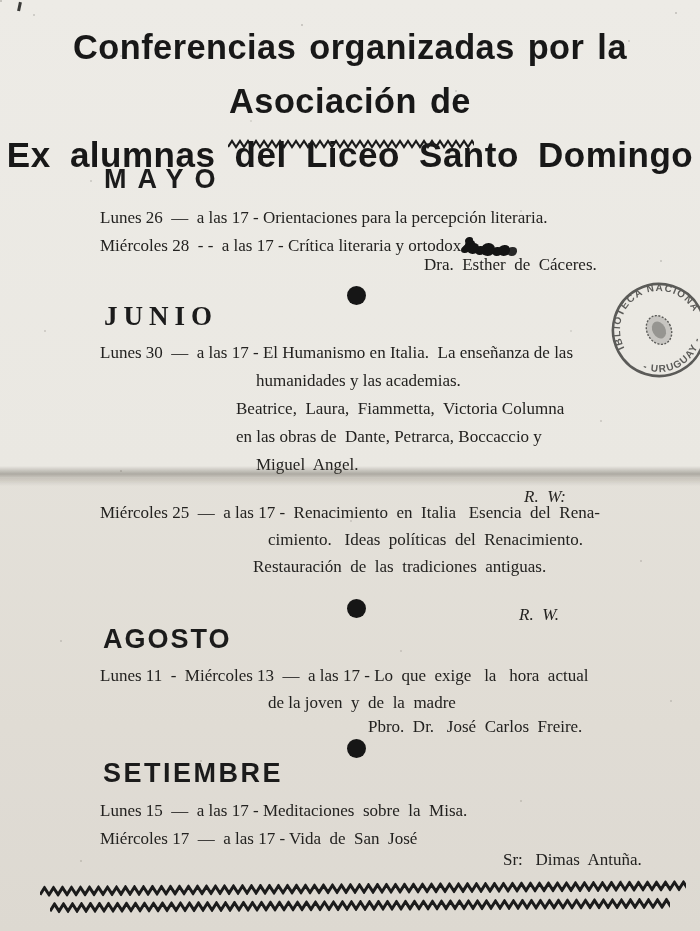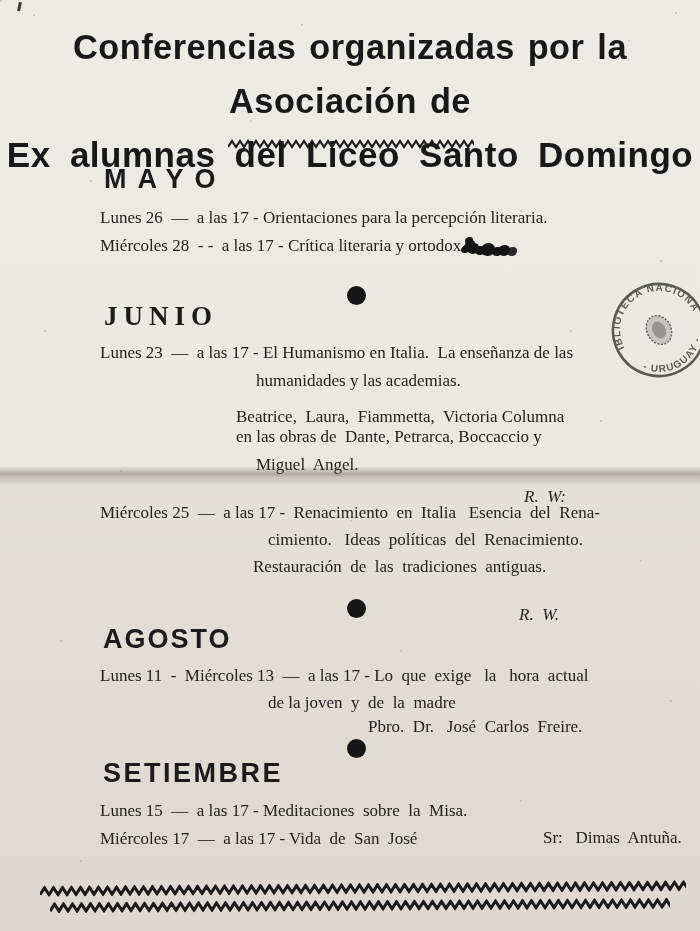--- a/index.html
+++ b/index.html
@@ -70,27 +70,28 @@
     <div class="l2">Ex alumnas del Liceo Santo Domingo</div>
   </div>
 
   <svg class="zz" style="left:228px;top:139px;" width="246" height="10">
       <path d="M0 8 L4 2 L8 8 L12 2 L16 8 L20 2 L24 8 L28 2 L32 8 L36 2 L40 8 L44 2 L48 8 L52 2 L56 8 L60 2 L64 8 L68 2 L72 8 L76 2 L80 8 L84 2 L88 8 L92 2 L96 8 L100 2 L104 8 L108 2 L112 8 L116 2 L120 8 L124 2 L128 8 L132 2 L136 8 L140 2 L144 8 L148 2 L152 8 L156 2 L160 8 L164 2 L168 8 L172 2 L176 8 L180 2 L184 8 L188 2 L192 8 L196 2 L200 8 L204 2 L208 8 L212 2 L216 8 L220 2 L224 8 L228 2 L232 8 L236 2 L240 8 L244 2 L248 8" fill="none" stroke="#1b1b1b" stroke-width="2.2"></path>
     </svg>
 
   <div class="month ls-mayo" style="left:104px;top:164px;">MAYO</div>
   <div class="bl" style="left:100px;top:208px;">Lunes 26  —  a las 17 - Orientaciones para la percepción literaria.</div>
   <div class="bl" style="left:100px;top:236px;"><span>Miércoles 28  - -  a las 17 - Crítica literaria y ortodox</span><span class="inkblot"></span></div>
+  <div class="bl" style="left:424px;top:255px;">Dra.  Esther  de  Cáceres.</div>
 
   <div class="bullet" style="left:347px;top:286px;"></div>
 
   <div class="month ls-junio" style="left:104px;top:301px;font-family:Liberation Serif, serif;">JUNIO</div>
-  <div class="bl" style="left:100px;top:343px;">Lunes 23  —  a las 17 - El Humanismo en Italia.  La enseñanza de las</div>
+  <div class="bl" style="left:100px;top:343px;">Lunes 30  —  a las 17 - El Humanismo en Italia.  La enseñanza de las</div>
   <div class="bl" style="left:256px;top:371px;">humanidades y las academias.</div>
-  <div class="bl" style="left:236px;top:399px;margin-top:8px;">Beatrice,  Laura,  Fiammetta,  Victoria Columna</div>
+  <div class="bl" style="left:236px;top:399px;">Beatrice,  Laura,  Fiammetta,  Victoria Columna</div>
   <div class="bl" style="left:236px;top:427px;">en las obras de  Dante, Petrarca, Boccaccio y</div>
   <div class="bl" style="left:256px;top:455px;">Miguel  Angel.</div>
   <div class="bl it" style="left:524px;top:463px;">R.  W:</div>
 
   <div class="fold"></div>
   <div class="lower-shade"></div>
 
   <div class="bl" style="left:100px;top:503px;">Miércoles 25  —  a las 17 -  Renacimiento  en  Italia   Esencia  del  Rena-</div>
   <div class="bl" style="left:253px;top:557px;">Restauración  de  las  tradiciones  antiguas.</div>
   <div class="bl" style="left:268px;top:530px;">cimiento.   Ideas  políticas  del  Renacimiento.</div>
@@ -101,21 +102,21 @@
   <div class="month ls-agosto" style="left:103px;top:624px;">AGOSTO</div>
   <div class="bl" style="left:100px;top:666px;">Lunes 11  -  Miércoles 13  —  a las 17 - Lo  que  exige   la   hora  actual</div>
   <div class="bl" style="left:368px;top:717px;">Pbro.  Dr.   José  Carlos  Freire.</div>
   <div class="bl" style="left:268px;top:693px;">de la joven  y  de  la  madre</div>
 
   <div class="bullet" style="left:347px;top:739px;"></div>
 
   <div class="month ls-set" style="left:103px;top:758px;">SETIEMBRE</div>
   <div class="bl" style="left:100px;top:801px;">Lunes 15  —  a las 17 - Meditaciones  sobre  la  Misa.</div>
   <div class="bl" style="left:100px;top:829px;">Miércoles 17  —  a las 17 - Vida  de  San  José</div>
-  <div class="bl" style="left:503px;top:828px;margin-left:40px;">Sr:   Dimas  Antuña.</div>
+  <div class="bl" style="left:503px;top:850px;">Sr:   Dimas  Antuña.</div>
 
   <svg class="zz" style="left:40px;top:883px;transform:rotate(-0.5deg);" width="646" height="11">
       <path d="M0 9 L4.5 2 L9 9 L13.5 2 L18 9 L22.5 2 L27 9 L31.5 2 L36 9 L40.5 2 L45 9 L49.5 2 L54 9 L58.5 2 L63 9 L67.5 2 L72 9 L76.5 2 L81 9 L85.5 2 L90 9 L94.5 2 L99 9 L103.5 2 L108 9 L112.5 2 L117 9 L121.5 2 L126 9 L130.5 2 L135 9 L139.5 2 L144 9 L148.5 2 L153 9 L157.5 2 L162 9 L166.5 2 L171 9 L175.5 2 L180 9 L184.5 2 L189 9 L193.5 2 L198 9 L202.5 2 L207 9 L211.5 2 L216 9 L220.5 2 L225 9 L229.5 2 L234 9 L238.5 2 L243 9 L247.5 2 L252 9 L256.5 2 L261 9 L265.5 2 L270 9 L274.5 2 L279 9 L283.5 2 L288 9 L292.5 2 L297 9 L301.5 2 L306 9 L310.5 2 L315 9 L319.5 2 L324 9 L328.5 2 L333 9 L337.5 2 L342 9 L346.5 2 L351 9 L355.5 2 L360 9 L364.5 2 L369 9 L373.5 2 L378 9 L382.5 2 L387 9 L391.5 2 L396 9 L400.5 2 L405 9 L409.5 2 L414 9 L418.5 2 L423 9 L427.5 2 L432 9 L436.5 2 L441 9 L445.5 2 L450 9 L454.5 2 L459 9 L463.5 2 L468 9 L472.5 2 L477 9 L481.5 2 L486 9 L490.5 2 L495 9 L499.5 2 L504 9 L508.5 2 L513 9 L517.5 2 L522 9 L526.5 2 L531 9 L535.5 2 L540 9 L544.5 2 L549 9 L553.5 2 L558 9 L562.5 2 L567 9 L571.5 2 L576 9 L580.5 2 L585 9 L589.5 2 L594 9 L598.5 2 L603 9 L607.5 2 L612 9 L616.5 2 L621 9 L625.5 2 L630 9 L634.5 2 L639 9 L643.5 2 L648 9" fill="none" stroke="#1b1b1b" stroke-width="3"></path>
     </svg>
   <svg class="zz" style="left:50px;top:900px;transform:rotate(-0.4deg);" width="620" height="11">
       <path d="M0 9 L4.5 2 L9 9 L13.5 2 L18 9 L22.5 2 L27 9 L31.5 2 L36 9 L40.5 2 L45 9 L49.5 2 L54 9 L58.5 2 L63 9 L67.5 2 L72 9 L76.5 2 L81 9 L85.5 2 L90 9 L94.5 2 L99 9 L103.5 2 L108 9 L112.5 2 L117 9 L121.5 2 L126 9 L130.5 2 L135 9 L139.5 2 L144 9 L148.5 2 L153 9 L157.5 2 L162 9 L166.5 2 L171 9 L175.5 2 L180 9 L184.5 2 L189 9 L193.5 2 L198 9 L202.5 2 L207 9 L211.5 2 L216 9 L220.5 2 L225 9 L229.5 2 L234 9 L238.5 2 L243 9 L247.5 2 L252 9 L256.5 2 L261 9 L265.5 2 L270 9 L274.5 2 L279 9 L283.5 2 L288 9 L292.5 2 L297 9 L301.5 2 L306 9 L310.5 2 L315 9 L319.5 2 L324 9 L328.5 2 L333 9 L337.5 2 L342 9 L346.5 2 L351 9 L355.5 2 L360 9 L364.5 2 L369 9 L373.5 2 L378 9 L382.5 2 L387 9 L391.5 2 L396 9 L400.5 2 L405 9 L409.5 2 L414 9 L418.5 2 L423 9 L427.5 2 L432 9 L436.5 2 L441 9 L445.5 2 L450 9 L454.5 2 L459 9 L463.5 2 L468 9 L472.5 2 L477 9 L481.5 2 L486 9 L490.5 2 L495 9 L499.5 2 L504 9 L508.5 2 L513 9 L517.5 2 L522 9 L526.5 2 L531 9 L535.5 2 L540 9 L544.5 2 L549 9 L553.5 2 L558 9 L562.5 2 L567 9 L571.5 2 L576 9 L580.5 2 L585 9 L589.5 2 L594 9 L598.5 2 L603 9 L607.5 2 L612 9 L616.5 2 L621 9" fill="none" stroke="#1b1b1b" stroke-width="3"></path>
     </svg>
 
   <svg class="stamp" viewBox="0 0 98 98">
     <defs>

